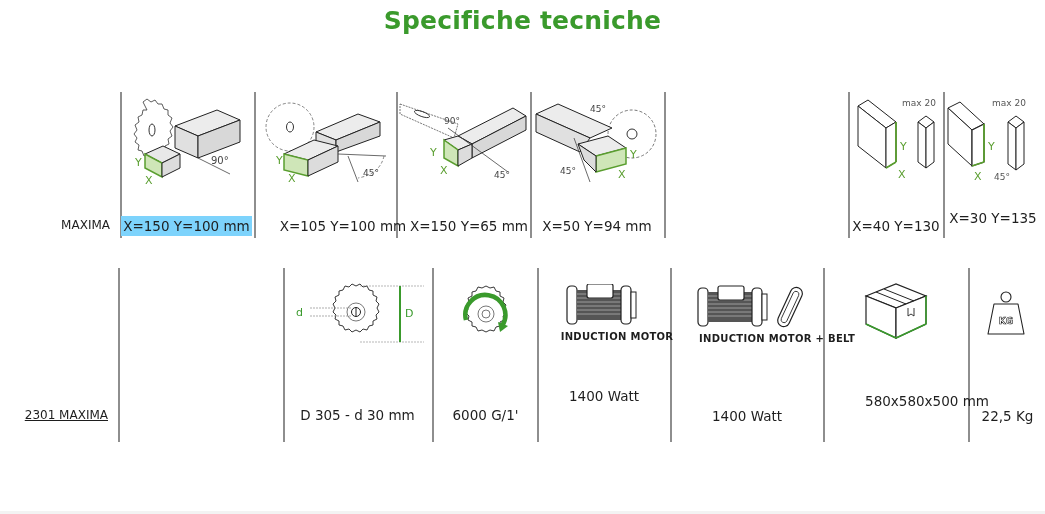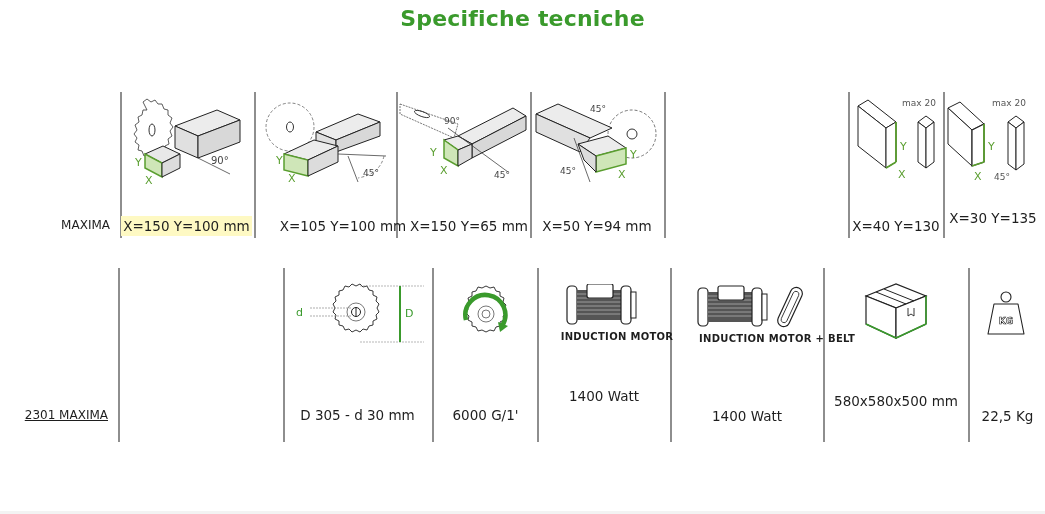--- a/index.html
+++ b/index.html
@@ -1,24 +1,24 @@
 <!DOCTYPE html>
 <html><head>
 <meta charset="utf-8">
 <style>
   html, body { margin:0; padding:0; background:#ffffff; }
   body { width:1045px; height:514px; position:relative; overflow:hidden;
          font-family:"DejaVu Sans", sans-serif; color:#1e1e1e; }
   .title { position:absolute; left:0; width:1045px; top:6px; text-align:center;
-           font-family:"DejaVu Sans", sans-serif; font-weight:bold; font-size:22px;
+           font-family:"DejaVu Sans", sans-serif; font-weight:bold; font-size:25px;
            color:#3a9a2c; letter-spacing:0.2px; }
   .vline { position:absolute; width:2px; background:#8e8e8e; }
   .rowlabel { position:absolute; font-size:12px; font-weight:normal; color:#1e1e1e; text-align:right; }
   .val { position:absolute; font-size:13.5px; color:#1e1e1e; text-align:center; white-space:nowrap; }
-  .val.hl { background:#fef9c3; }
+  .val.hl { background:#7dd3fc; }
   .cell-icon { position:absolute; }
   .caption { position:absolute; font-size:10px; font-weight:bold; text-align:center; letter-spacing:0.3px; white-space:nowrap; color:#1e1e1e; }
   .bottomline { position:absolute; left:0; top:511px; width:1045px; height:3px; background:#f3f3f3; }
   svg text { font-family:"DejaVu Sans", sans-serif; }
 </style>
 </head>
 <body>
 
 <div class="title">Specifiche tecniche</div>
 
@@ -208,21 +208,21 @@
     <polygon points="2,14 32,2 62,14 32,26" fill="#fff" stroke="#222" stroke-width="1.2"></polygon>
     <polygon points="2,14 32,26 32,56 2,42" fill="#fff" stroke="#222" stroke-width="1.2"></polygon>
     <polygon points="32,26 62,14 62,42 32,56" fill="#fff" stroke="#222" stroke-width="1.2"></polygon>
     <line x1="2" y1="42" x2="32" y2="56" stroke="#3a9a2c" stroke-width="1.6"></line>
     <line x1="32" y1="56" x2="62" y2="42" stroke="#3a9a2c" stroke-width="1.6"></line>
     <line x1="62" y1="14" x2="62" y2="42" stroke="#3a9a2c" stroke-width="1.6"></line>
     <line x1="12" y1="10" x2="42" y2="22" stroke="#222" stroke-width="1"></line>
     <line x1="20" y1="7" x2="50" y2="19" stroke="#222" stroke-width="1"></line>
     <path d="M44 26 l0 8 l3 -2 l3 2 l0 -8" fill="none" stroke="#222" stroke-width="0.9"></path>
   </svg>
-  <div class="val" style="left:825px;top:393px;width:142px;">580x580x500 mm</div>
+  <div class="val" style="left:825px;top:393px;width:142px;padding-left:31px;">580x580x500 mm</div>
 
   <svg class="cell-icon" style="left:984px;top:290px;" width="44" height="46" viewBox="0 0 44 46">
     <circle cx="22" cy="7" r="5" fill="#fff" stroke="#222" stroke-width="1.1"></circle>
     <path d="M10 14 L34 14 L40 44 L4 44 Z" fill="#fff" stroke="#222" stroke-width="1.1" stroke-linejoin="round"></path>
     <text x="22" y="34" font-size="9" font-weight="bold" fill="#fff" stroke="#222" stroke-width="0.6" text-anchor="middle">KG</text>
   </svg>
   <div class="val" style="left:970px;top:408px;width:75px;">22,5 Kg</div>
 </div>
 
 <div class="bottomline"></div>

